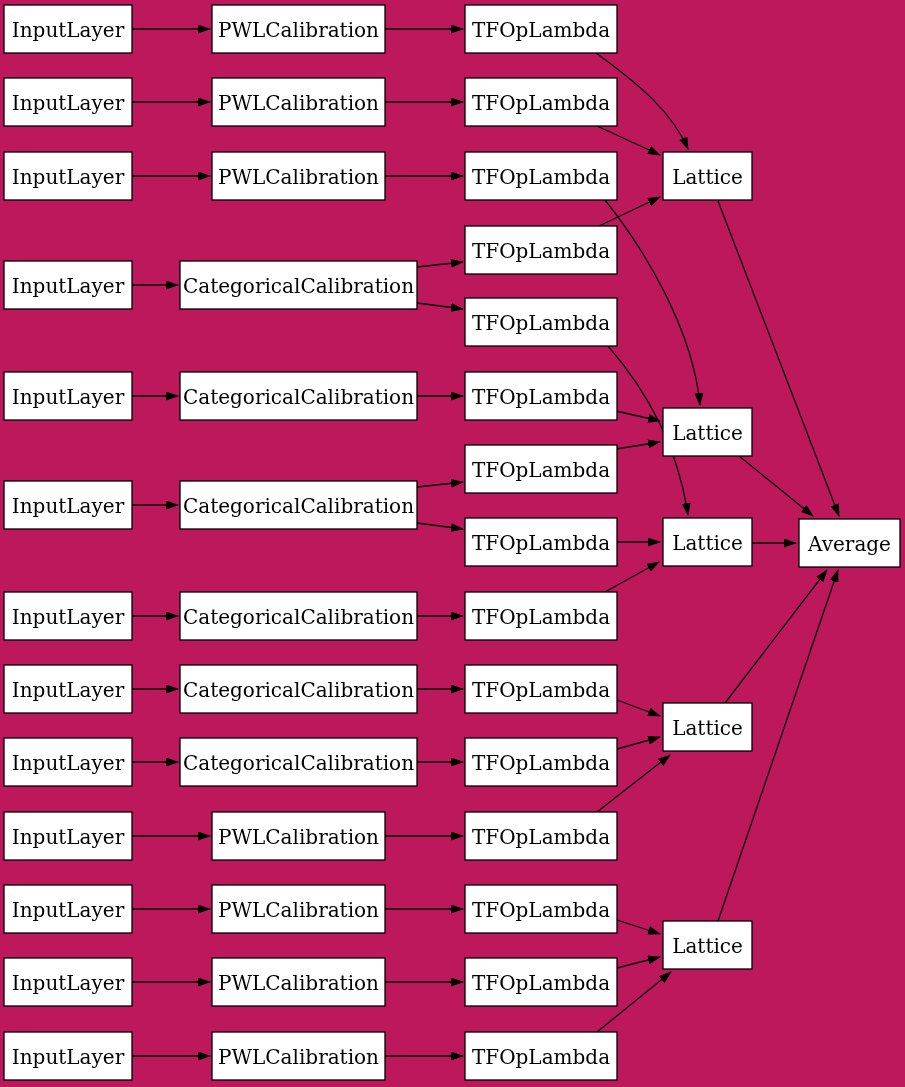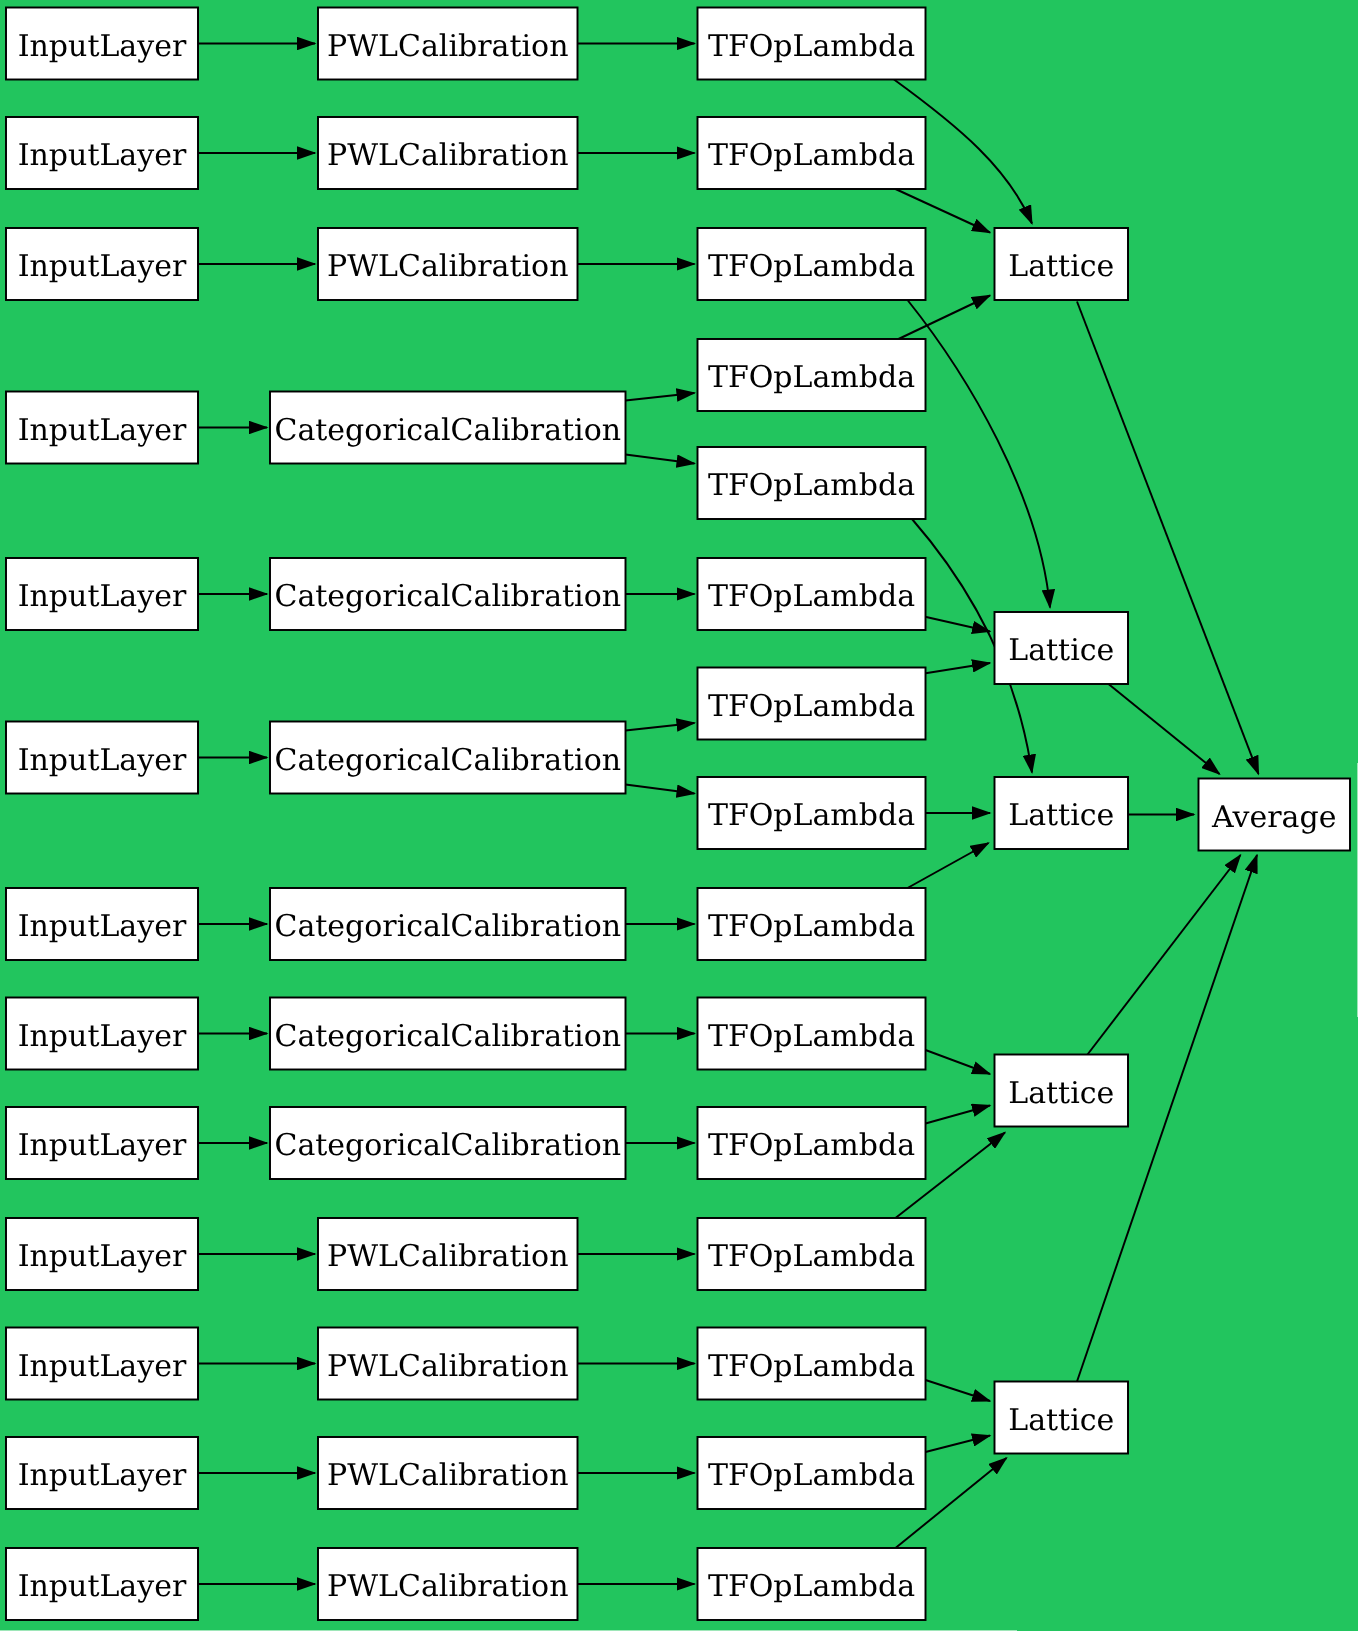--- a/index.html
+++ b/index.html
@@ -4,21 +4,21 @@
 <style>
   html, body {
     margin: 0;
     padding: 0;
     background: #ffffff;
   }
   .canvas {
     position: relative;
     width: 905px;
     height: 1087px;
-    background: #22c55e;
+    background: #be185d;
     overflow: hidden;
   }
   svg#graph-svg {
     display: block;
     width: 905px;
     height: 1087px;
   }
   .node-box {
     fill: #ffffff;
     stroke: #000000;

